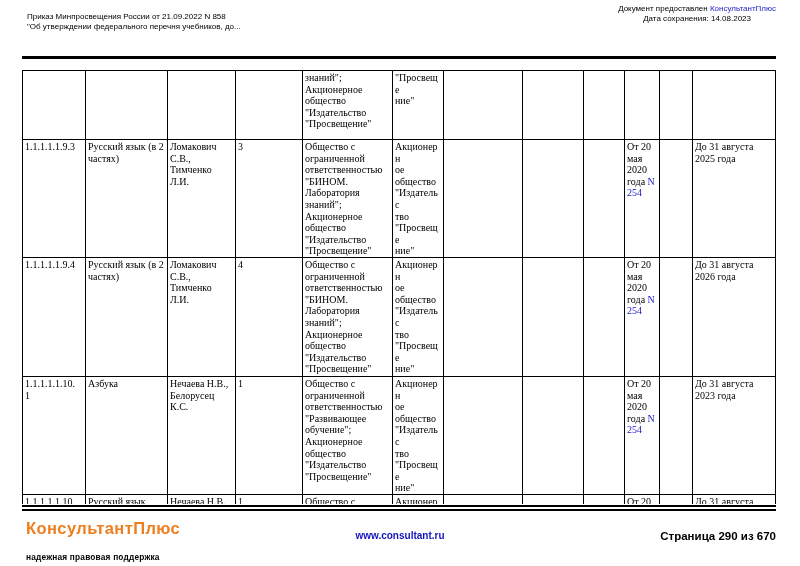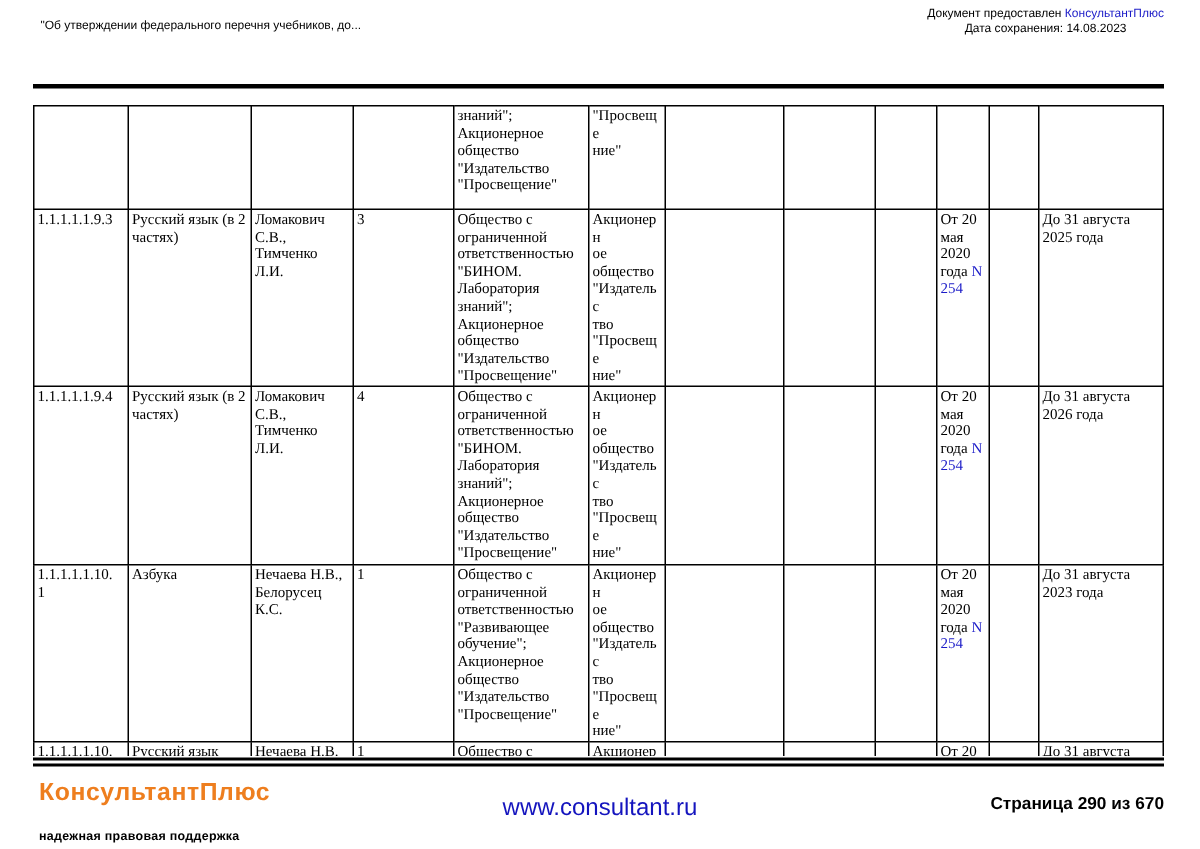--- a/index.html
+++ b/index.html
@@ -24,27 +24,28 @@
   }
   table.doc tr:last-child td { border-bottom:none; }
 
   .bottom-rule { position:absolute; left:22px; top:505px; width:754px; height:6px;
     border-top:2px solid #000; border-bottom:2px solid #000; box-sizing:border-box; }
 
   .footer-brand { position:absolute; left:26px; top:519px; }
   .brand-name { color:#EE7E1E; font-weight:bold; font-size:16.5px; line-height:19px; letter-spacing:0.4px; }
   .brand-tagline { color:#000; font-weight:bold; font-size:8.3px; line-height:9px; letter-spacing:0.2px; margin-top:15px; }
   .footer-site { position:absolute; left:0; top:530px; width:800px; text-align:center;
-    font-size:16px; font-weight:normal; color:#1414BE; }
+    font-size:10px; font-weight:bold; color:#1414BE; }
   .footer-page { position:absolute; right:24px; top:530px; font-size:11.5px; color:#000;font-weight:bold; }
 </style>
 </head>
 <body>
 
 <div class="hdr-left">
+  <div>Приказ Минпросвещения России от 21.09.2022 N 858</div>
   <div>"Об утверждении федерального перечня учебников, до...</div>
 </div>
 
 <div class="hdr-right">
   <div><span>Документ предоставлен</span> <a class="doclink">КонсультантПлюс</a></div>
   <div>Дата сохранения: 14.08.2023</div>
 </div>
 
 <div class="top-rule"></div>
 

